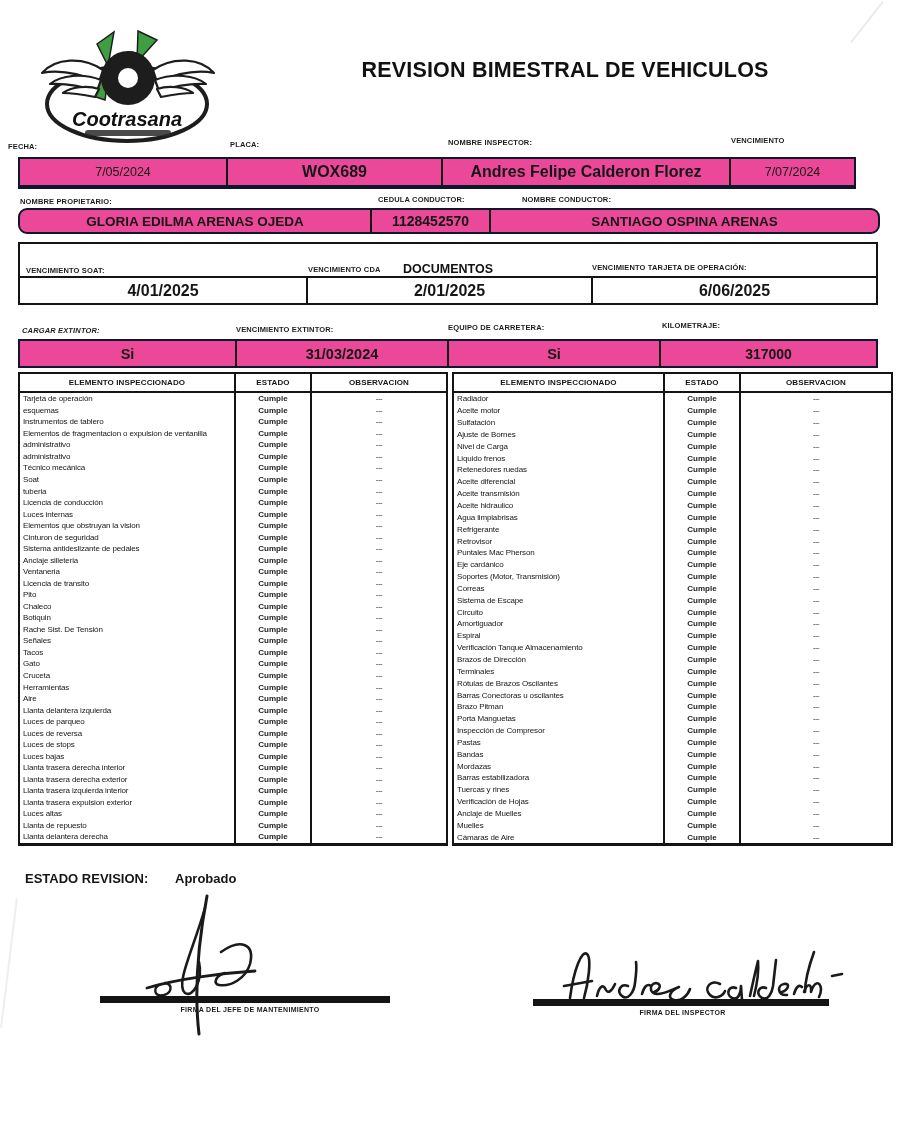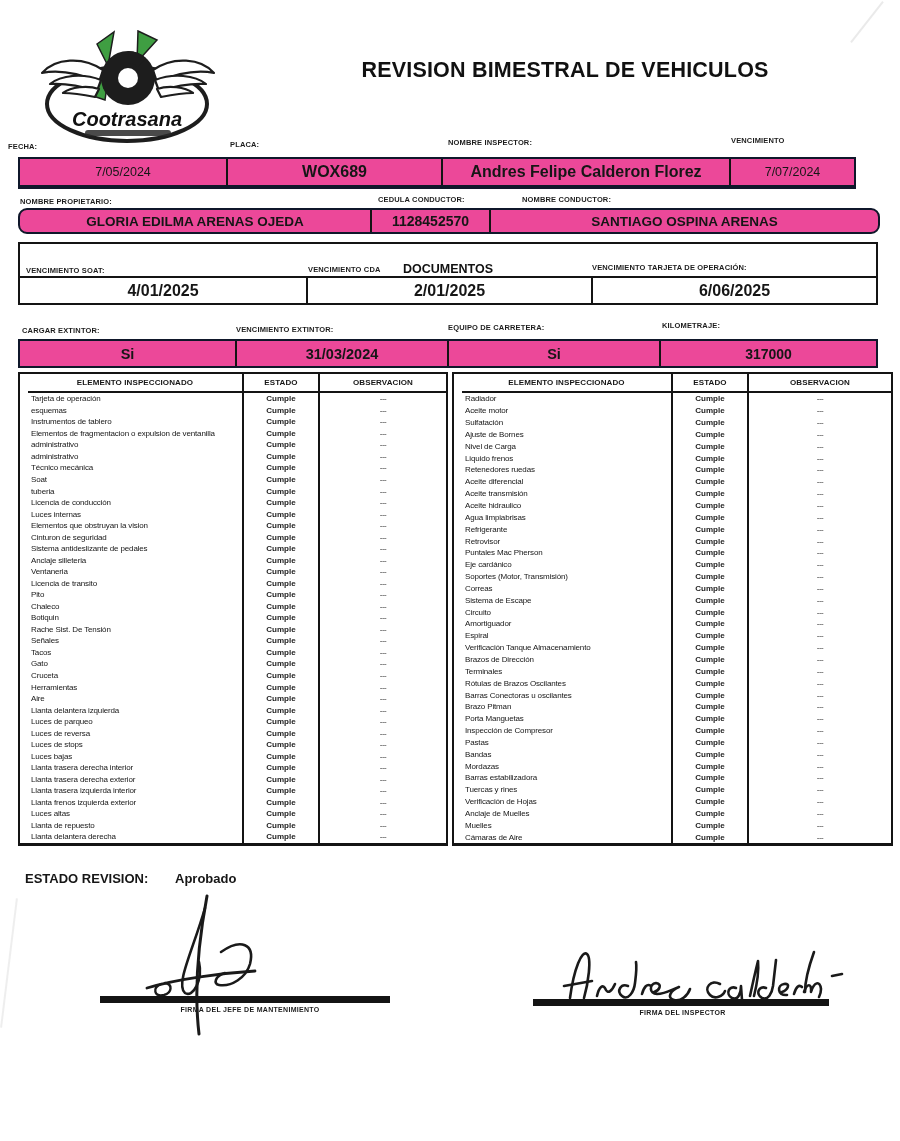--- a/index.html
+++ b/index.html
@@ -39,21 +39,20 @@
   }
   .docs-values{
     position:absolute;left:0;bottom:0;width:100%;height:27px;display:flex;
     border-top:2px solid #141414;box-sizing:border-box;
   }
   
   .insp{
     position:absolute;top:372px;display:flex;flex-direction:column;
     border:2px solid #141414;box-sizing:border-box;background:#fff;
     border-bottom-width:3px;
-    padding-left:8px;
   }
   .t-left{left:18px;width:430px;height:474px;}
   .t-right{left:452px;width:441px;height:474px;}
   .thead{display:flex;border-bottom:2px solid #141414;height:17px;flex:none;}
   .thcell{
     box-sizing:border-box;display:flex;align-items:center;justify-content:center;
     font-size:8px;font-weight:bold;border-right:2px solid #141414;letter-spacing:.1px;
   }
   .thcell:last-child{border-right:none;}
   .tbody{flex:1;display:flex;flex-direction:column;justify-content:space-between;}
@@ -151,21 +150,21 @@
     <span class="flabel" style="left:6px;top:22px;">VENCIMIENTO SOAT:</span>
     <span class="flabel" style="left:288px;top:21px;">VENCIMIENTO CDA</span>
     <span class="flabel" style="left:572px;top:19px;">VENCIMIENTO TARJETA DE OPERACIÓN:</span>
     <div class="docs-values">
       <div class="vcell" style="width:288px;font-size:16px;font-weight:600;">4/01/2025</div>
       <div class="vcell" style="width:285px;font-size:16px;font-weight:600;">2/01/2025</div>
       <div class="vcell" style="flex:1;font-size:16px;font-weight:600;border-radius:7px;">6/06/2025</div>
     </div>
   </div>
 
-  <span class="flabel" style="left:22px;top:326px;">CARGAR EXTINTOR:</span>
+  <span class="flabel" style="left:22px;top:326px;font-style:italic;">CARGAR EXTINTOR:</span>
   <span class="flabel" style="left:236px;top:325px;">VENCIMIENTO EXTINTOR:</span>
   <span class="flabel" style="left:448px;top:323px;">EQUIPO DE CARRETERA:</span>
   <span class="flabel" style="left:662px;top:321px;">KILOMETRAJE:</span>
 
   <div class="vbox" style="left:18px;top:339px;width:860px;height:29px;">
     <div class="vcell" style="width:217px;font-size:14.5px;font-weight:600;">Si</div>
     <div class="vcell" style="width:212px;font-size:14.5px;font-weight:600;">31/03/2024</div>
     <div class="vcell" style="width:212px;font-size:14.5px;font-weight:600;">Si</div>
     <div class="vcell" style="flex:1;font-size:14px;font-weight:600;">317000</div>
   </div>
@@ -346,21 +345,21 @@
           <div class="tc tc-el">Llanta trasera derecha exterior</div>
           <div class="tc tc-est">Cumple</div>
           <div class="tc tc-obs">---</div>
         </div>
         <div class="trow">
           <div class="tc tc-el">Llanta trasera izquierda interior</div>
           <div class="tc tc-est">Cumple</div>
           <div class="tc tc-obs">---</div>
         </div>
         <div class="trow">
-          <div class="tc tc-el">Llanta frenos izquierda exterior</div>
+          <div class="tc tc-el">Llanta trasera expulsion exterior</div>
           <div class="tc tc-est">Cumple</div>
           <div class="tc tc-obs">---</div>
         </div>
         <div class="trow">
           <div class="tc tc-el">Luces altas</div>
           <div class="tc tc-est">Cumple</div>
           <div class="tc tc-obs">---</div>
         </div>
         <div class="trow">
           <div class="tc tc-el">Llanta de repuesto</div>

